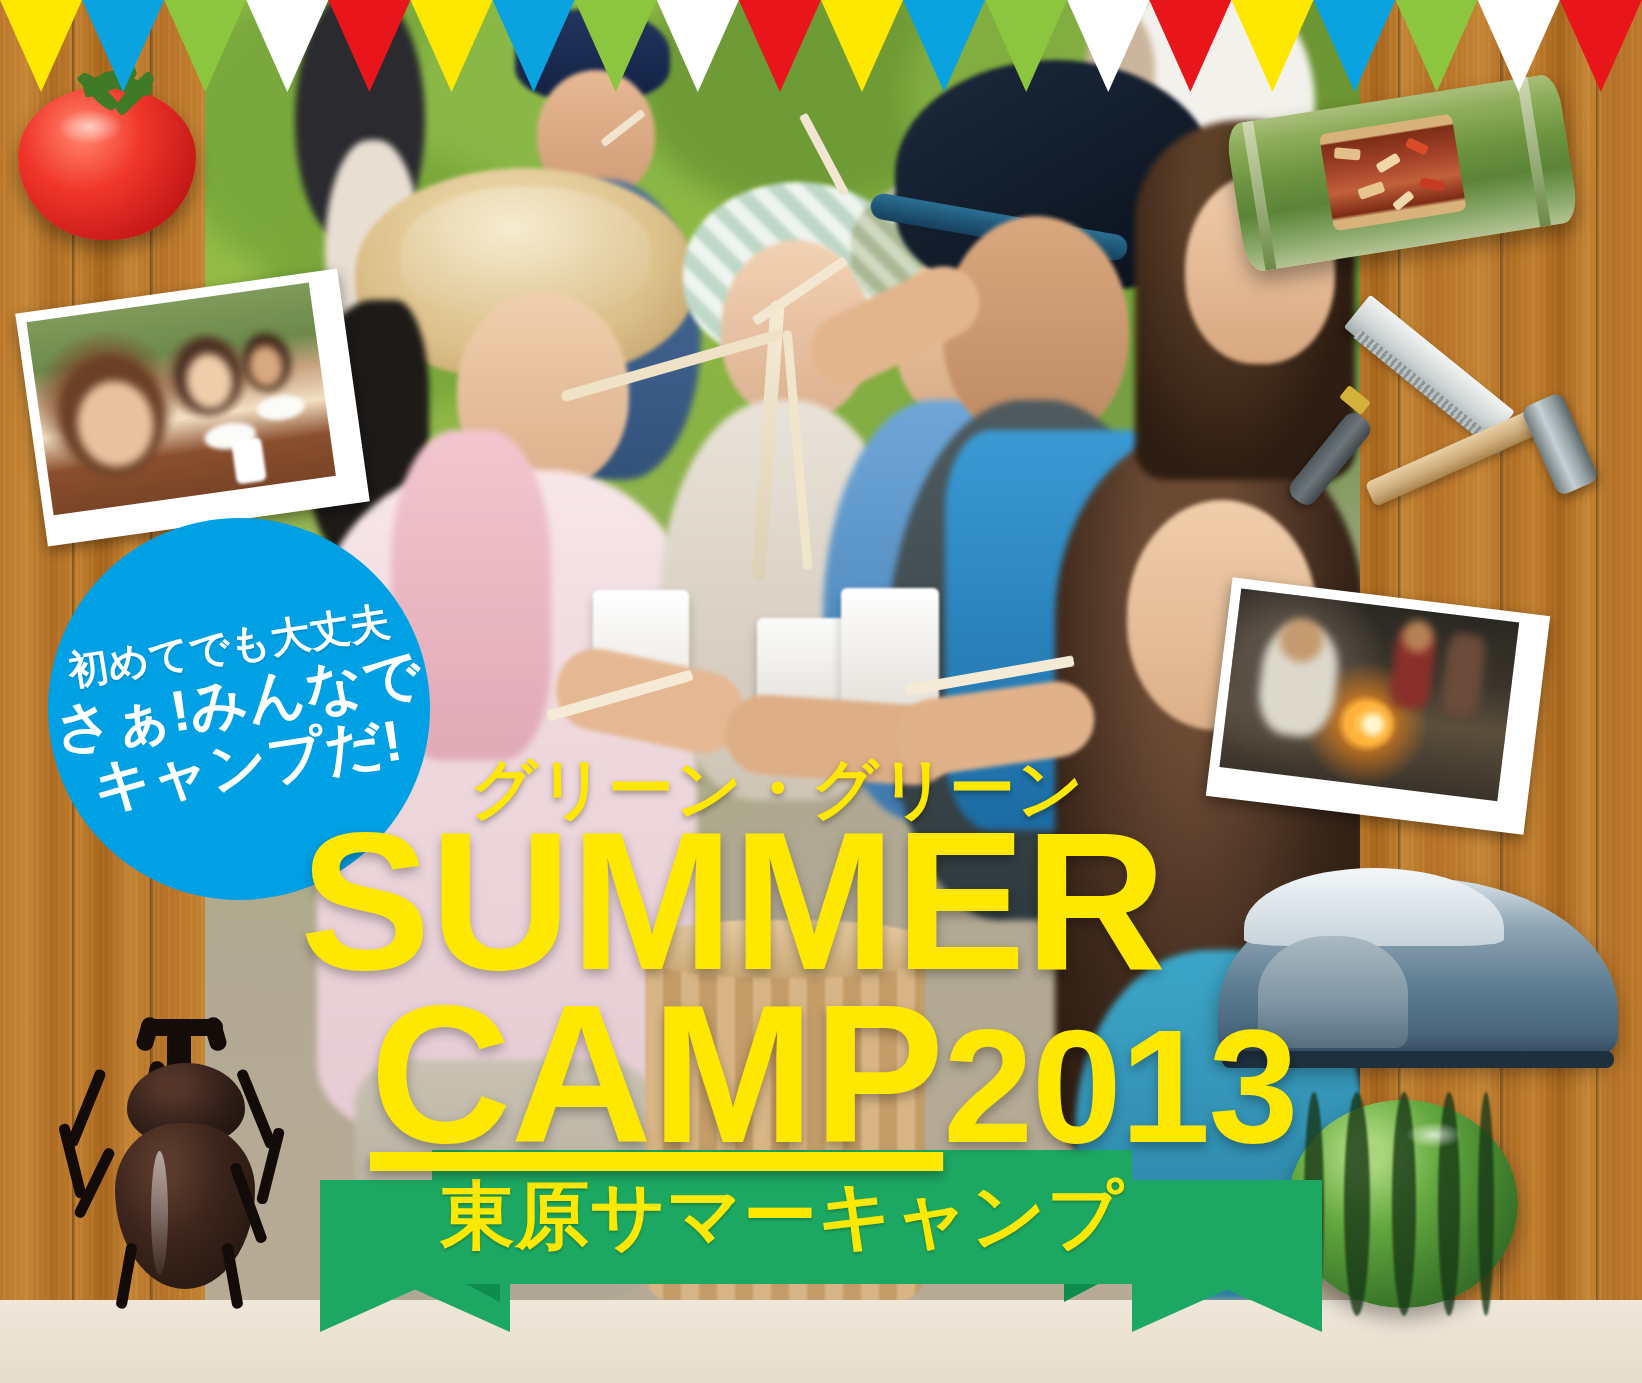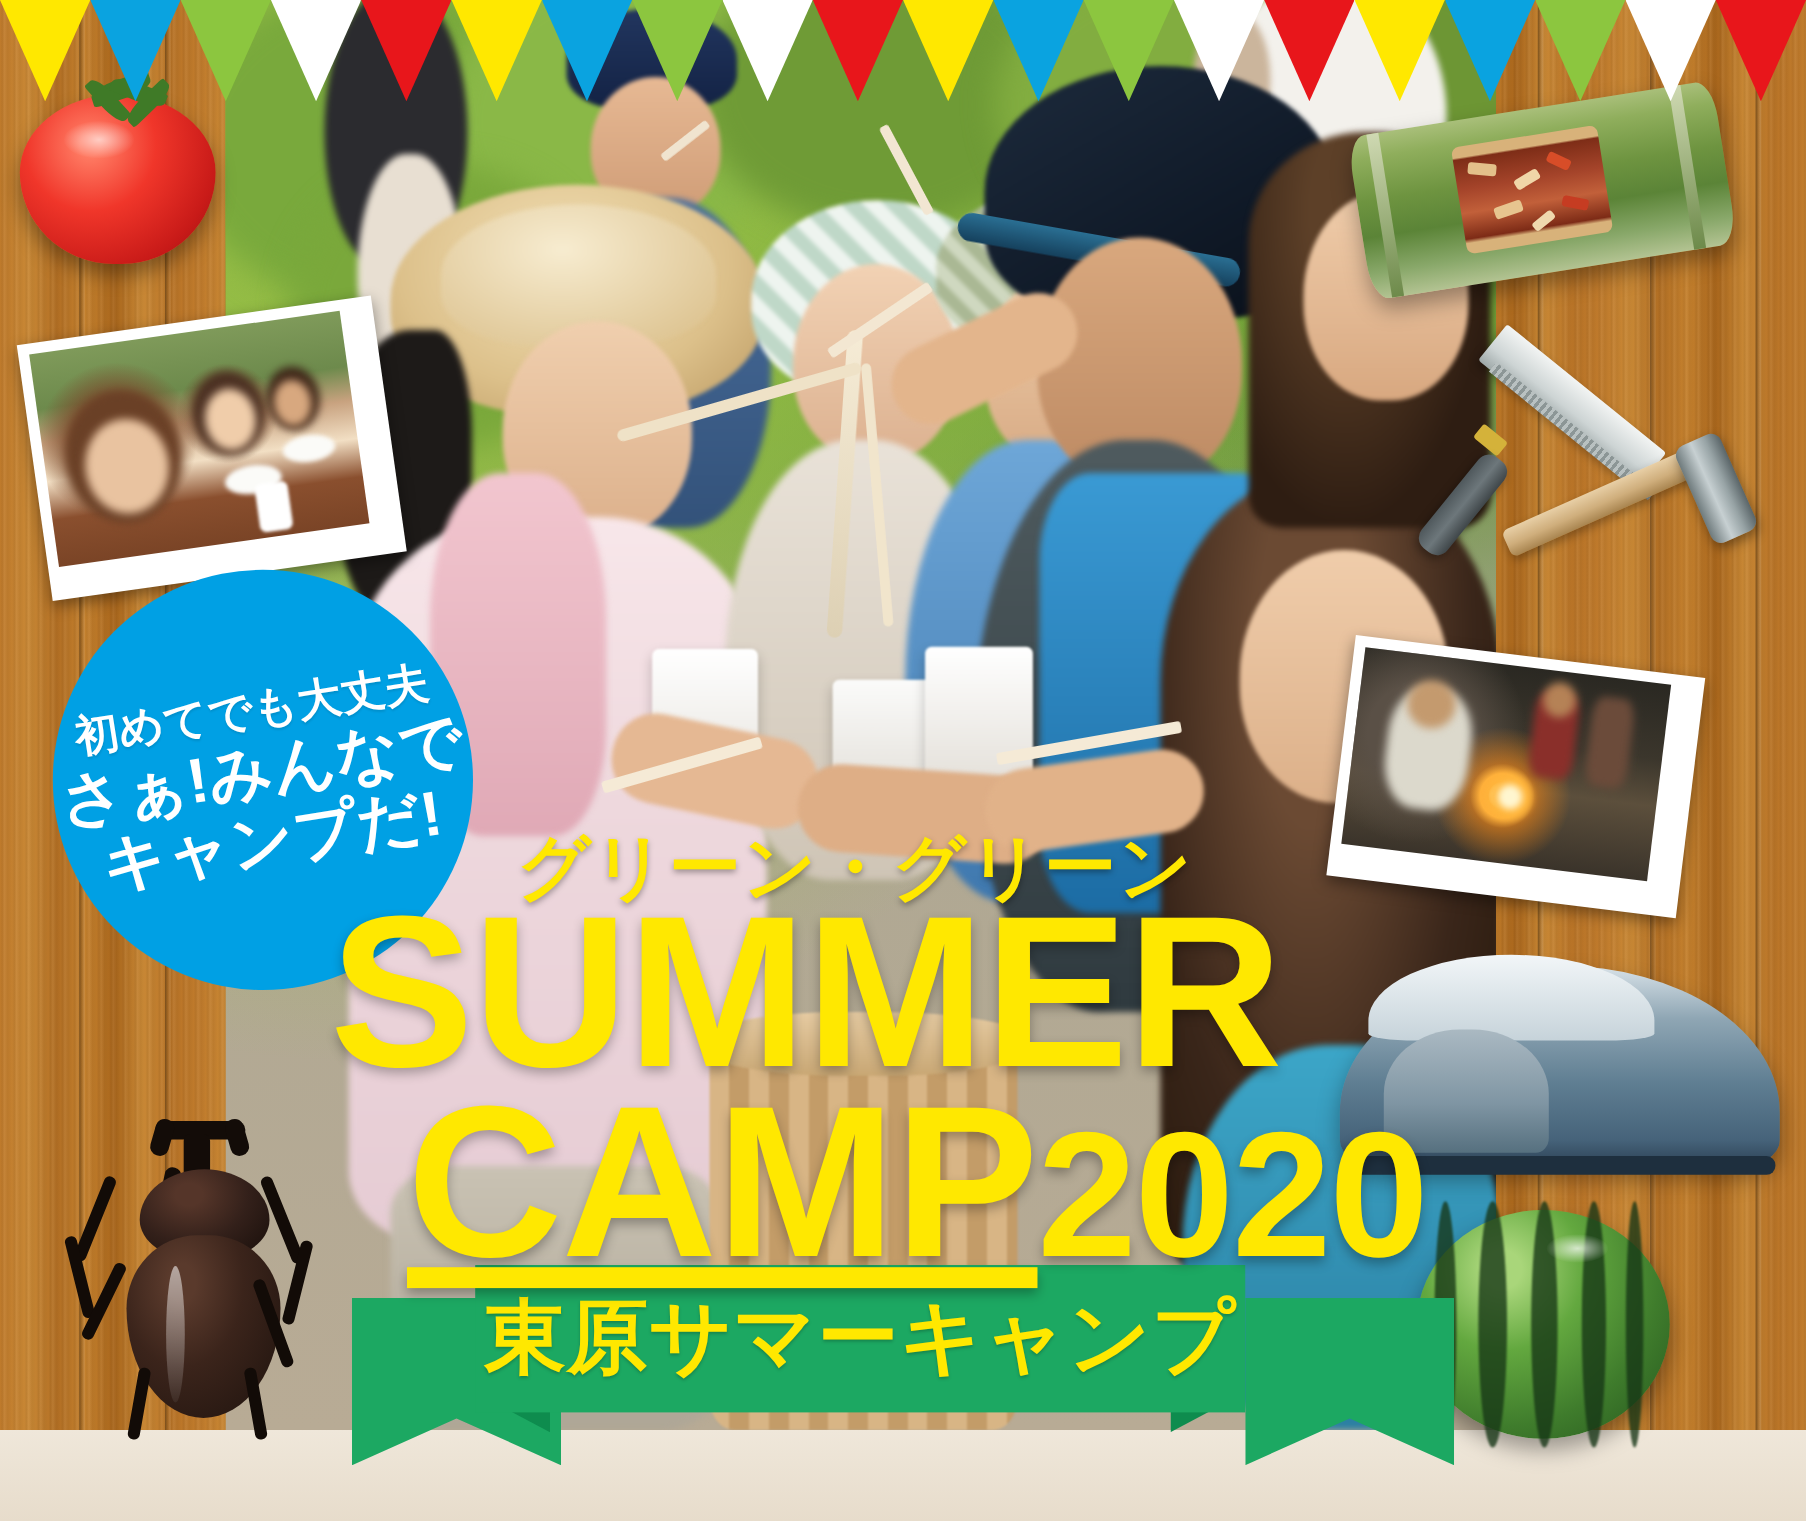--- a/index.html
+++ b/index.html
@@ -413,21 +413,21 @@
       <div class="badge-l1">初めてでも大丈夫</div>
       <div class="badge-l2">さぁ!みんなで</div>
       <div class="badge-l3">キャンプだ!</div>
     </div>
   </div>
 
   <div class="titles">
     <div class="kicker">グリーン・グリーン</div>
     <div class="summer">SUMMER</div>
     <div class="campline">
-      <span class="camp">CAMP</span><span class="year">2020</span>
+      <span class="camp">CAMP</span><span class="year">2013</span>
     </div>
   </div>
 
   <div class="ribbon">
     <div class="rb-tail left"></div>
     <div class="rb-tail right"></div>
     <div class="rb-notch left"></div>
     <div class="rb-notch right"></div>
     <div class="rb-main"></div>
     <div class="rb-text">東原サマーキャンプ</div>

